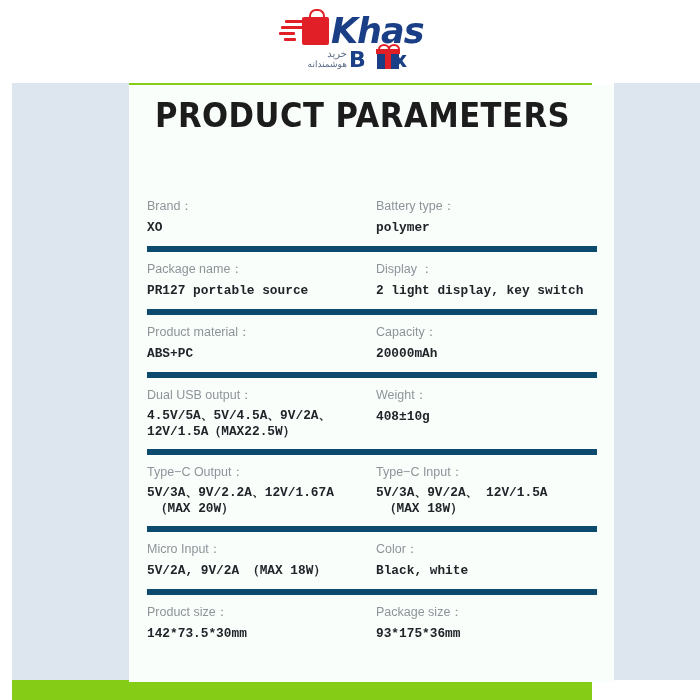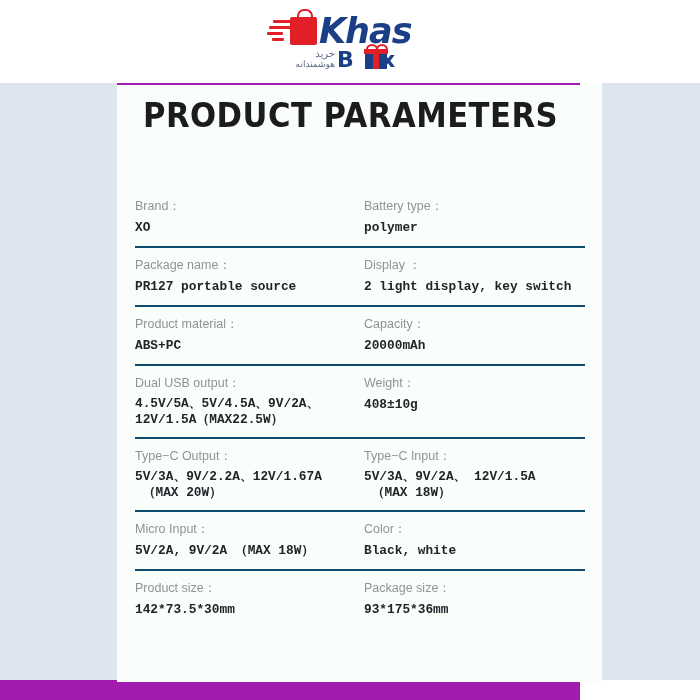--- a/index.html
+++ b/index.html
@@ -10,21 +10,22 @@
     width: 700px;
     height: 700px;
     overflow: hidden;
     background: #ffffff;
     font-family: "Liberation Sans", sans-serif;
   }
   .page {
     position: relative;
     width: 580px;
     height: 700px;
-    background: #a21caf;
+    background: #84cc16;
+    margin-left: 12px;
   }
 
   
   .header {
     position: absolute;
     left: 0;
     top: 0;
     width: 700px;
     height: 83px;
     background: #ffffff;
@@ -190,21 +191,21 @@
 
   
   .spec-table {
     position: absolute;
     left: 18px;
     top: 104px;
     width: 450px;
   }
   .spec-row {
     display: flex;
-    border-bottom: 2px solid #0c4a6e;
+    border-bottom: 6px solid #0c4a6e;
     padding: 6px 0 9px 0;
   }
   .spec-row.last { border-bottom: none; }
   .spec-cell {
     width: 50%;
     box-sizing: border-box;
     padding-right: 4px;
   }
   .spec-cell.right { padding-left: 4px; }
   .spec-label {

